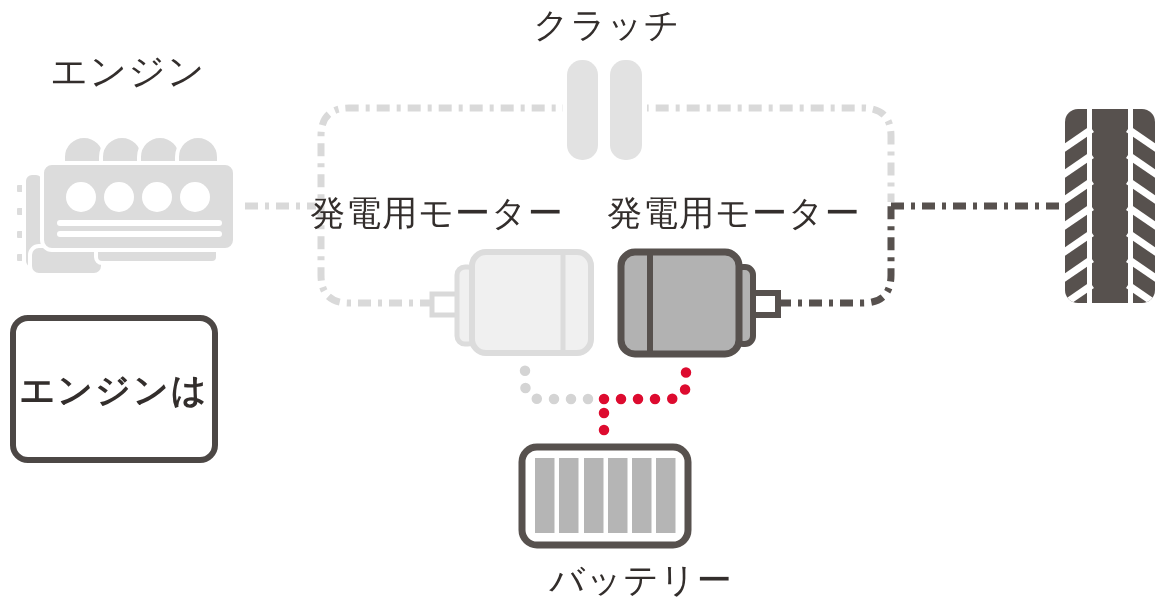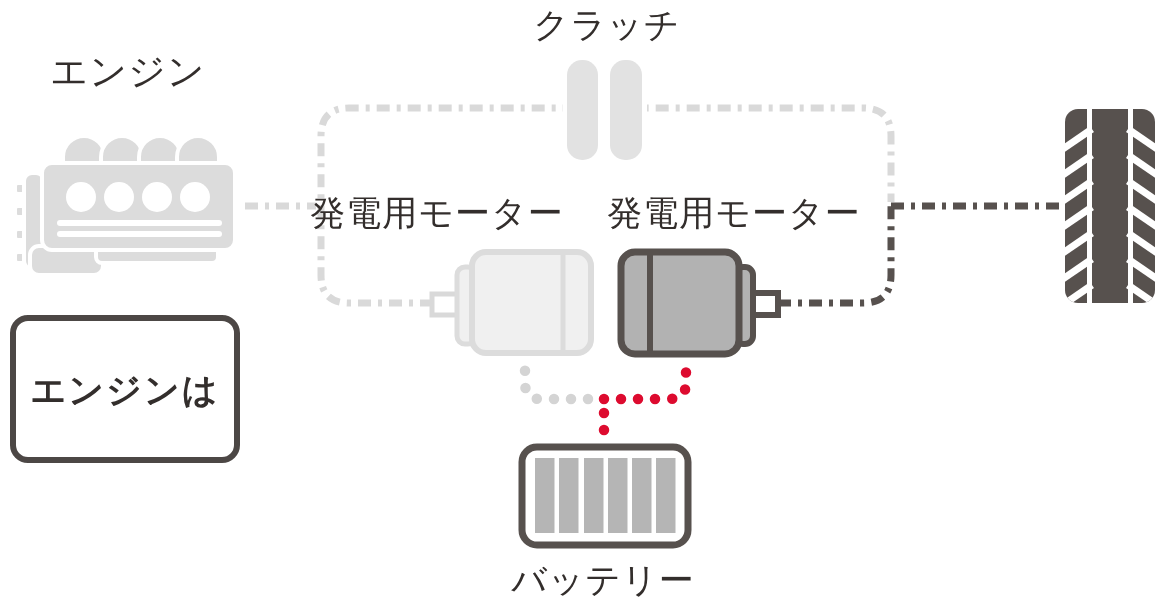--- a/index.html
+++ b/index.html
@@ -14,21 +14,21 @@
     font-family:"Liberation Sans","DejaVu Sans",sans-serif;
   }
   .stage svg{position:absolute;left:0;top:0;}
   .lbl{
     position:absolute;transform:translate(-50%,-50%);
     font-size:35px;color:var(--c-text);white-space:nowrap;
     letter-spacing:1px;font-weight:500;
   }
   .lbl.big{font-size:37px;}
   .status-box{
-    position:absolute;left:10px;top:315px;width:230px;height:148px;
+    position:absolute;left:10px;top:315px;width:208px;height:148px;
     box-sizing:border-box;border:6px solid #4c4745;border-radius:18px;background:#fff;
     display:flex;flex-direction:column;align-items:center;justify-content:center;
     font-size:35px;font-weight:bold;color:var(--c-text);line-height:1.4;letter-spacing:2px;
   }
   
   .dashdot{fill:none;stroke-width:7;stroke-dasharray:13 7 4 7;}
   .dashdot.light{stroke:var(--c-inactive);}
   .dashdot.dark{stroke:var(--c-active);}
   .dots{fill:none;stroke-width:10.5;stroke-linecap:round;stroke-dasharray:0 17;}
   .dots.gray{stroke:#d4d4d4;}
@@ -131,19 +131,19 @@
       <rect x="608" y="458" width="19.5" height="75" fill="#b5b5b5"></rect>
       <rect x="632" y="458" width="19.5" height="75" fill="#b5b5b5"></rect>
       <rect x="656" y="458" width="19.5" height="75" fill="#b5b5b5"></rect>
     </g>
   </svg>
 
   <div class="lbl big" style="left:128px;top:72px">エンジン</div>
   <div class="lbl" style="left:607px;top:25px">クラッチ</div>
   <div class="lbl" style="left:437px;top:213px">発電用モーター</div>
   <div class="lbl" style="left:734px;top:213px">発電用モーター</div>
-  <div class="lbl" style="left:603px;top:580px">バッテリー</div>
+  <div class="lbl" style="left:641px;top:580px">バッテリー</div>
 
   <div class="status-box">
     <div>エンジンは</div>
   </div>
 
 </div>
 
 </body></html>

